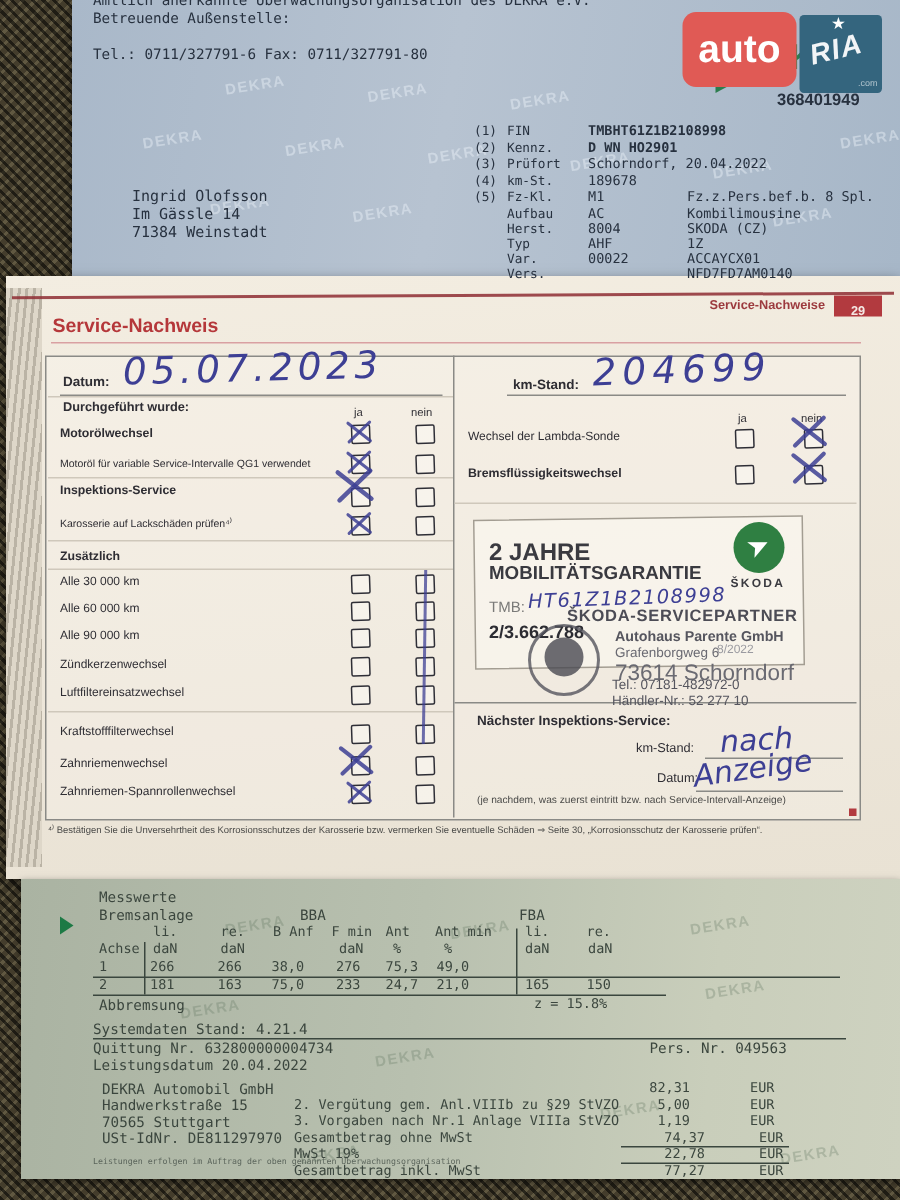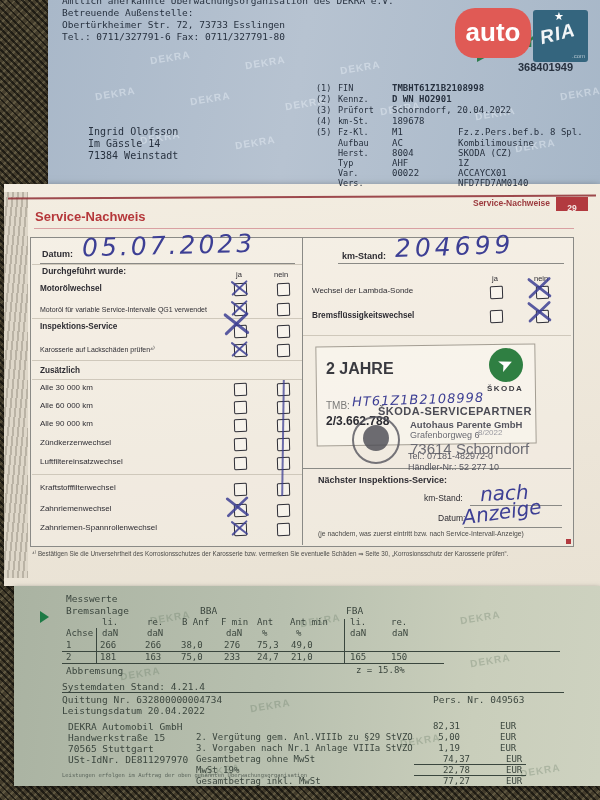--- a/index.html
+++ b/index.html
@@ -57,26 +57,25 @@
   <span class="wm wmb" style="left:285px;top:98px">DEKRA</span>
   <span class="wm wmb" style="left:380px;top:103px">DEKRA</span>
   <span class="wm wmb" style="left:475px;top:108px">DEKRA</span>
   <span class="wm wmb" style="left:140px;top:132px">DEKRA</span>
   <span class="wm wmb" style="left:235px;top:137px">DEKRA</span>
   <span class="wm wmb" style="left:515px;top:140px">DEKRA</span>
   <span class="wm wmb" style="left:560px;top:88px">DEKRA</span>
 
   <span class="t mono dtxt" style="left:62px;top:-4px;font-size:9.5px">Amtlich anerkannte Überwachungsorganisation des DEKRA e.V.</span>
   <span class="t mono dtxt" style="left:62px;top:8px;font-size:9.5px">Betreuende Außenstelle:</span>
-  <span class="t mono dtxt" style="left:62px;top:20px;font-size:9.5px">Obertürkheimer Str. 72, 73733 Esslingen</span>
   <span class="t mono dtxt" style="left:62px;top:32px;font-size:9.5px">Tel.: 0711/327791-6 Fax: 0711/327791-80</span>
 
   <span class="t b" style="left:493px;top:26px;font-size:24px;color:#2d7d4e;z-index:4">DEKRA</span>
   <div class="t" style="left:477px;top:48px;width:0;height:0;border-left:13px solid #2d7d4e;border-top:7px solid transparent;border-bottom:7px solid transparent;z-index:4"></div>
-  <div class="t" style="left:455px;top:8px;width:76px;height:50px;background:#e05a55;border-radius:20px;z-index:5;text-align:center">
+  <div class="t" style="left:455px;top:8px;width:76px;height:50px;background:#e05a55;border-radius:9px;z-index:5;text-align:center">
     <span class="b" style="color:#fff;font-size:26px;line-height:48px">auto</span>
   </div>
   <div class="t" style="left:533px;top:10px;width:55px;height:52px;background:#34657e;border-radius:3px;z-index:5;overflow:hidden">
     <span style="position:absolute;left:21px;top:0;color:#fff;font-size:11px">★</span>
     <span class="b" style="position:absolute;left:7px;top:14px;color:#f2f5f7;font-size:19px;font-style:italic;transform:rotate(-14deg);letter-spacing:1px">RIA</span>
     <span style="position:absolute;right:3px;bottom:2px;color:rgba(255,255,255,.6);font-size:6px">.com</span>
   </div>
   <span class="t b dtxt" style="left:518px;top:61px;font-size:11px;z-index:5">368401949</span>
 
   <span class="t mono dtxt" style="left:88px;top:126px;font-size:10px">Ingrid Olofsson</span>
@@ -224,20 +223,21 @@
   <span class="px" style="left:531px;top:280px;transform:scale(1.4)"></span>
 
   <span class="t b" style="left:312px;top:311px;font-size:8.2px;color:#2e2d33">Bremsflüssigkeitswechsel</span>
   <span class="cb" style="left:490px;top:310px"></span>
   <span class="cb" style="left:536px;top:310px"></span>
   <span class="px" style="left:531px;top:304px;transform:scale(1.4)"></span>
   <div class="lnl" style="left:303px;top:335px;width:268px;height:1px"></div>
 
   <div class="t" style="left:316px;top:345px;width:218px;height:98px;border:1px solid #a39d92;background:rgba(250,247,240,.65);transform:rotate(-0.8deg);z-index:4"></div>
   <span class="t b" style="left:326px;top:360px;font-size:16px;color:#3a3a40;z-index:5">2 JAHRE</span>
+  <span class="t b" style="left:326px;top:376px;font-size:12.5px;color:#3a3a40;z-index:5">MOBILITÄTSGARANTIE</span>
   <div class="t" style="left:489px;top:348px;width:34px;height:34px;border-radius:50%;background:#2f7f42;z-index:5;text-align:center">
     <span style="color:#fff;font-size:18px;line-height:32px;display:inline-block;transform:rotate(-25deg)">➤</span>
   </div>
   <span class="t b" style="left:487px;top:385px;font-size:8px;letter-spacing:1.5px;color:#3a3a40;z-index:5">ŠKODA</span>
   <span class="t" style="left:326px;top:400px;font-size:10px;color:#7a7a78;z-index:5">TMB:</span>
   <span class="t hand" style="left:352px;top:393px;font-size:13px;letter-spacing:1px;transform:rotate(-2deg);z-index:6">HT61Z1B2108998</span>
   <span class="t b" style="left:326px;top:415px;font-size:12px;color:#2c2c32;z-index:5">2/3.662.788</span>
 
   <span class="t b" style="left:378px;top:405px;font-size:11px;color:#4c4c55;z-index:6;letter-spacing:.5px">ŠKODA-SERVICEPARTNER</span>
   <span class="t b" style="left:410px;top:420px;font-size:9.5px;color:#55555e;z-index:6">Autohaus Parente GmbH</span>

